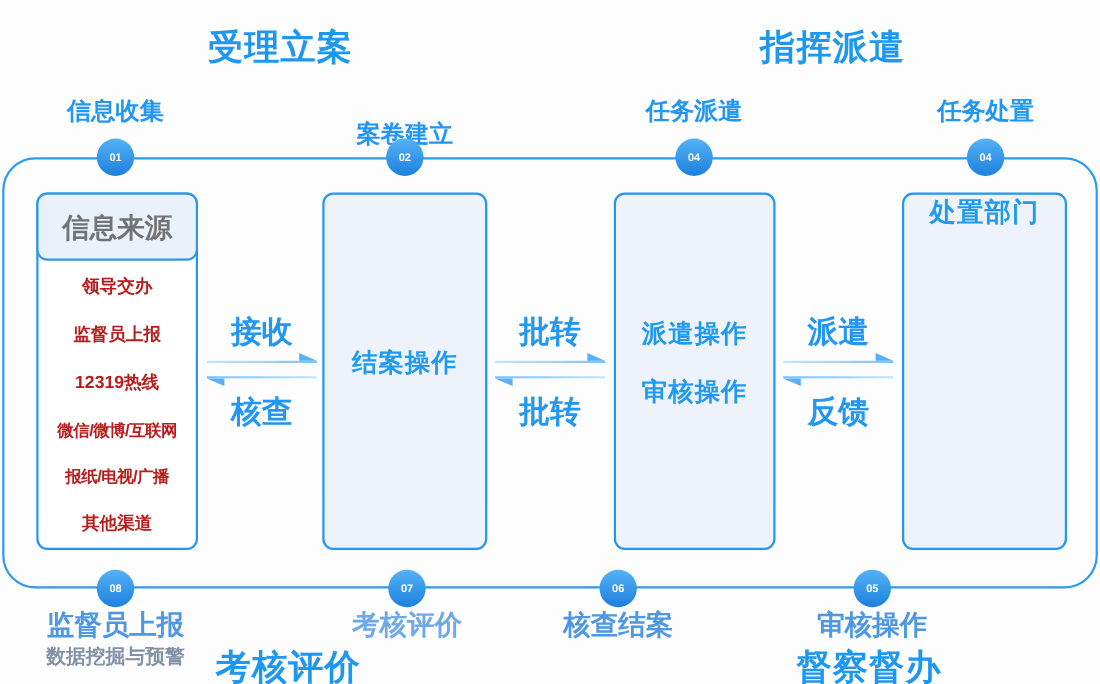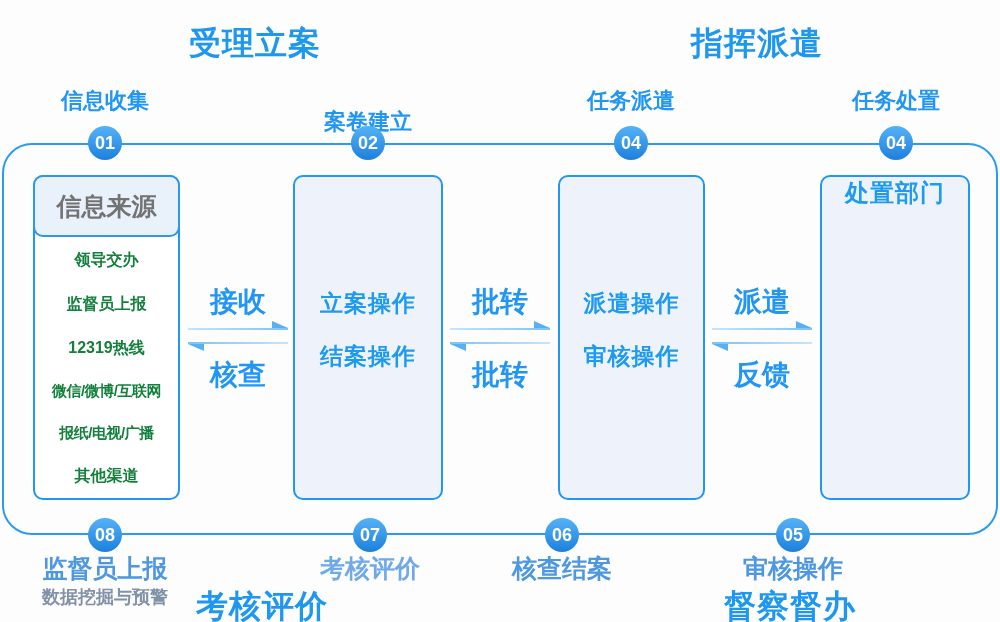--- a/index.html
+++ b/index.html
@@ -34,21 +34,21 @@
   
   .step-label{
     width:160px;height:26px;line-height:26px;
     font-size:22px;font-weight:bold;color:#2196f3;
   }
 
   
   .badge{
     width:34px;height:34px;border-radius:50%;
     background:linear-gradient(180deg,#55b2f6 0%,#1c80dd 100%);
-    color:#ffffff;font-size:18px;font-weight:bold;
+    color:#ffffff;font-size:10px;font-weight:bold;
     display:flex;align-items:center;justify-content:center;
     z-index:3;
   }
 
   
   .pbox{
     box-sizing:border-box;
     border:2px solid #2196f3;border-radius:10px;
     background:#eef3fb;
   }
@@ -73,21 +73,21 @@
     border:2px solid #2f97ea;border-radius:10px;
     background:#e9f1fb;
     display:flex;align-items:center;justify-content:center;
     font-size:25px;font-weight:bold;color:#737373;
     z-index:2;
   }
   .src-list{
     display:flex;flex-direction:column;justify-content:space-around;align-items:center;
   }
   .src-item{
-    font-weight:bold;color:#15803d;font-size:16px;white-space:nowrap;
+    font-weight:bold;color:#b91c1c;font-size:16px;white-space:nowrap;
   }
   .src-item.long{font-size:15px;letter-spacing:-0.5px;}
 
   
   .flow{width:100px;height:100px;}
   .flow-label{
     position:absolute;width:100%;height:24px;line-height:24px;
     text-align:center;font-size:28px;font-weight:bold;color:#2196f3;
   }
   .flow-label.top{top:0;}
@@ -150,21 +150,20 @@
     <div class="src-item">领导交办</div>
     <div class="src-item">监督员上报</div>
     <div class="src-item">12319热线</div>
     <div class="src-item long">微信/微博/互联网</div>
     <div class="src-item long">报纸/电视/广播</div>
     <div class="src-item">其他渠道</div>
   </div>
 
   <div class="abs pbox" style="left:293px;top:175px;width:150px;height:325px;">
     <div class="pbox-lines">
-      <div class="pbox-line">立案操作</div>
       <div class="pbox-line">结案操作</div>
     </div>
   </div>
 
   <div class="abs pbox" style="left:558px;top:175px;width:147px;height:325px;">
     <div class="pbox-lines">
       <div class="pbox-line">派遣操作</div>
       <div class="pbox-line">审核操作</div>
     </div>
   </div>

